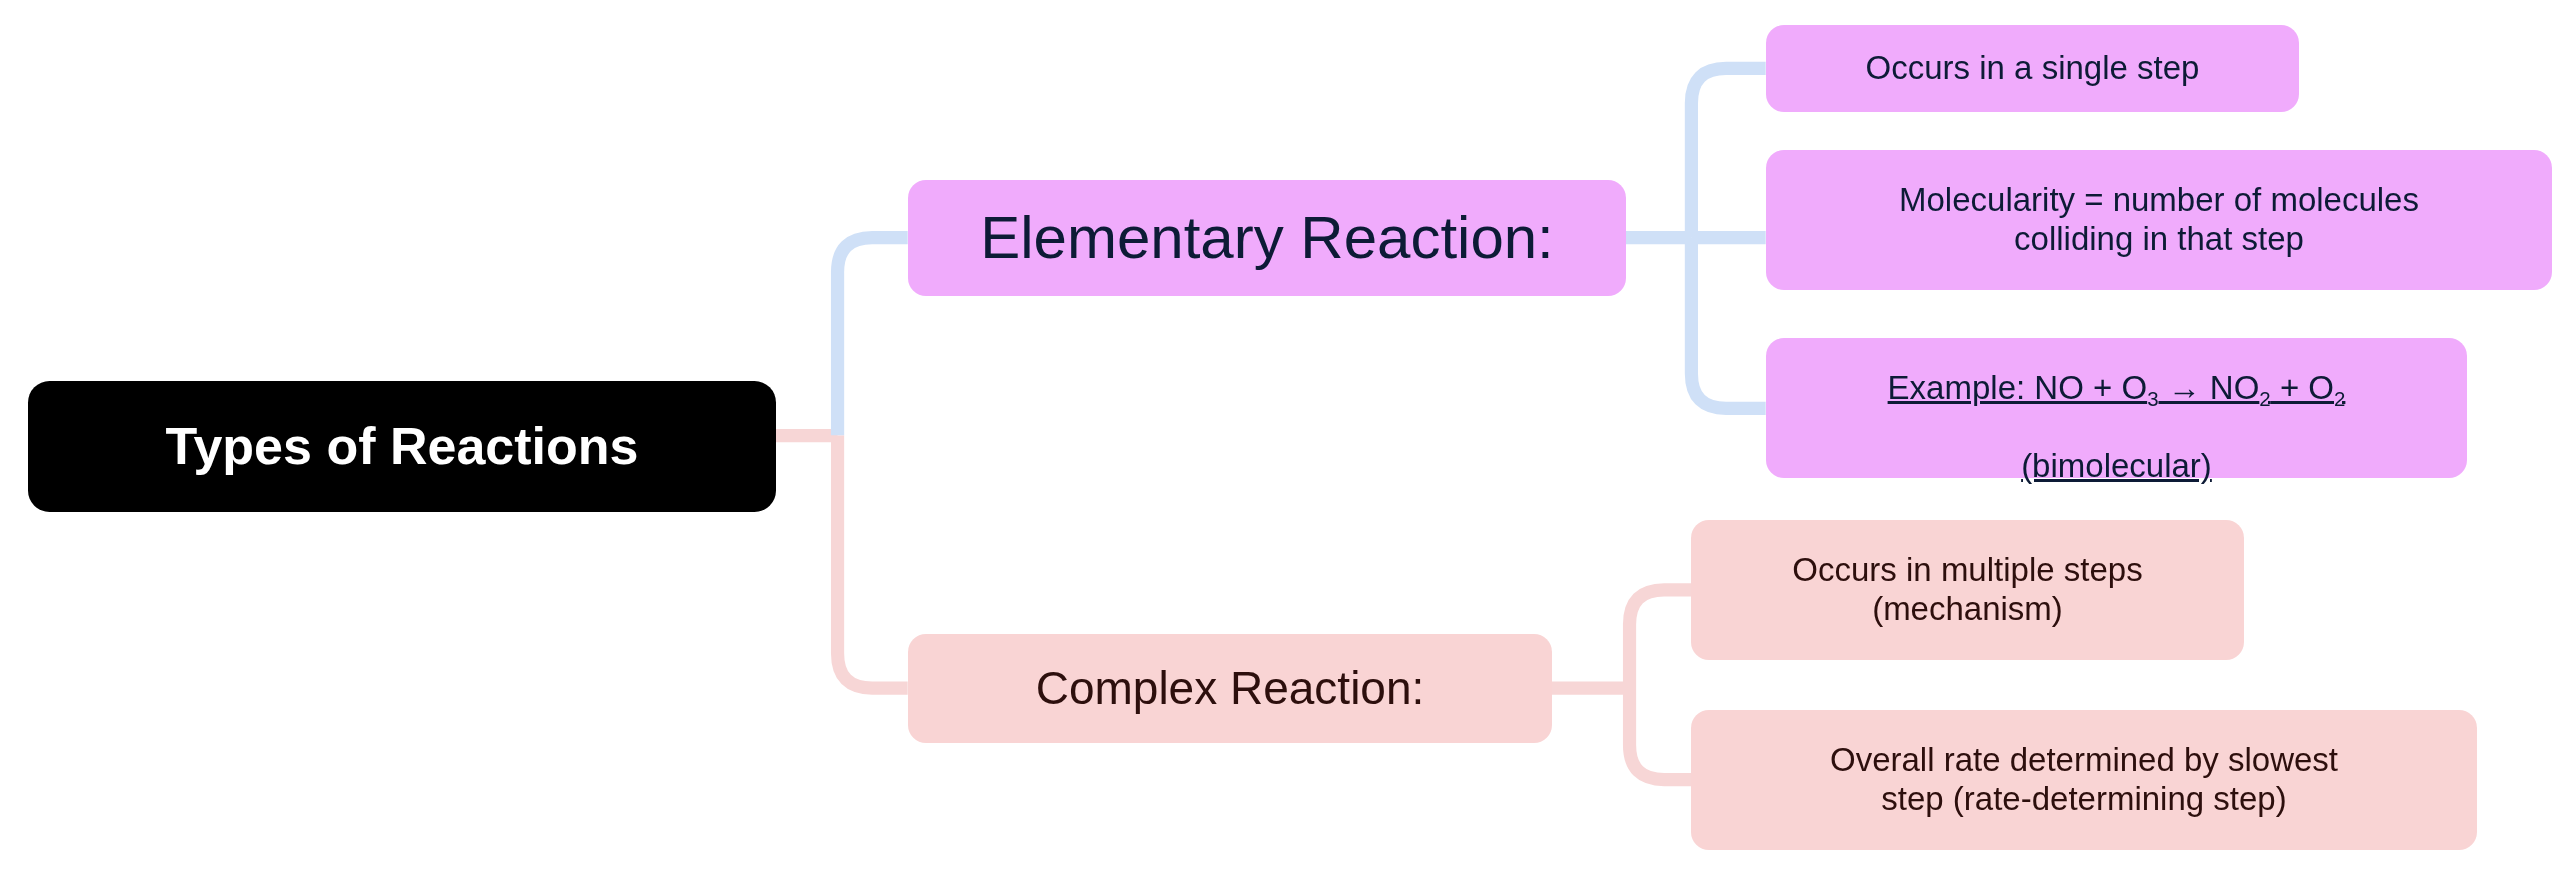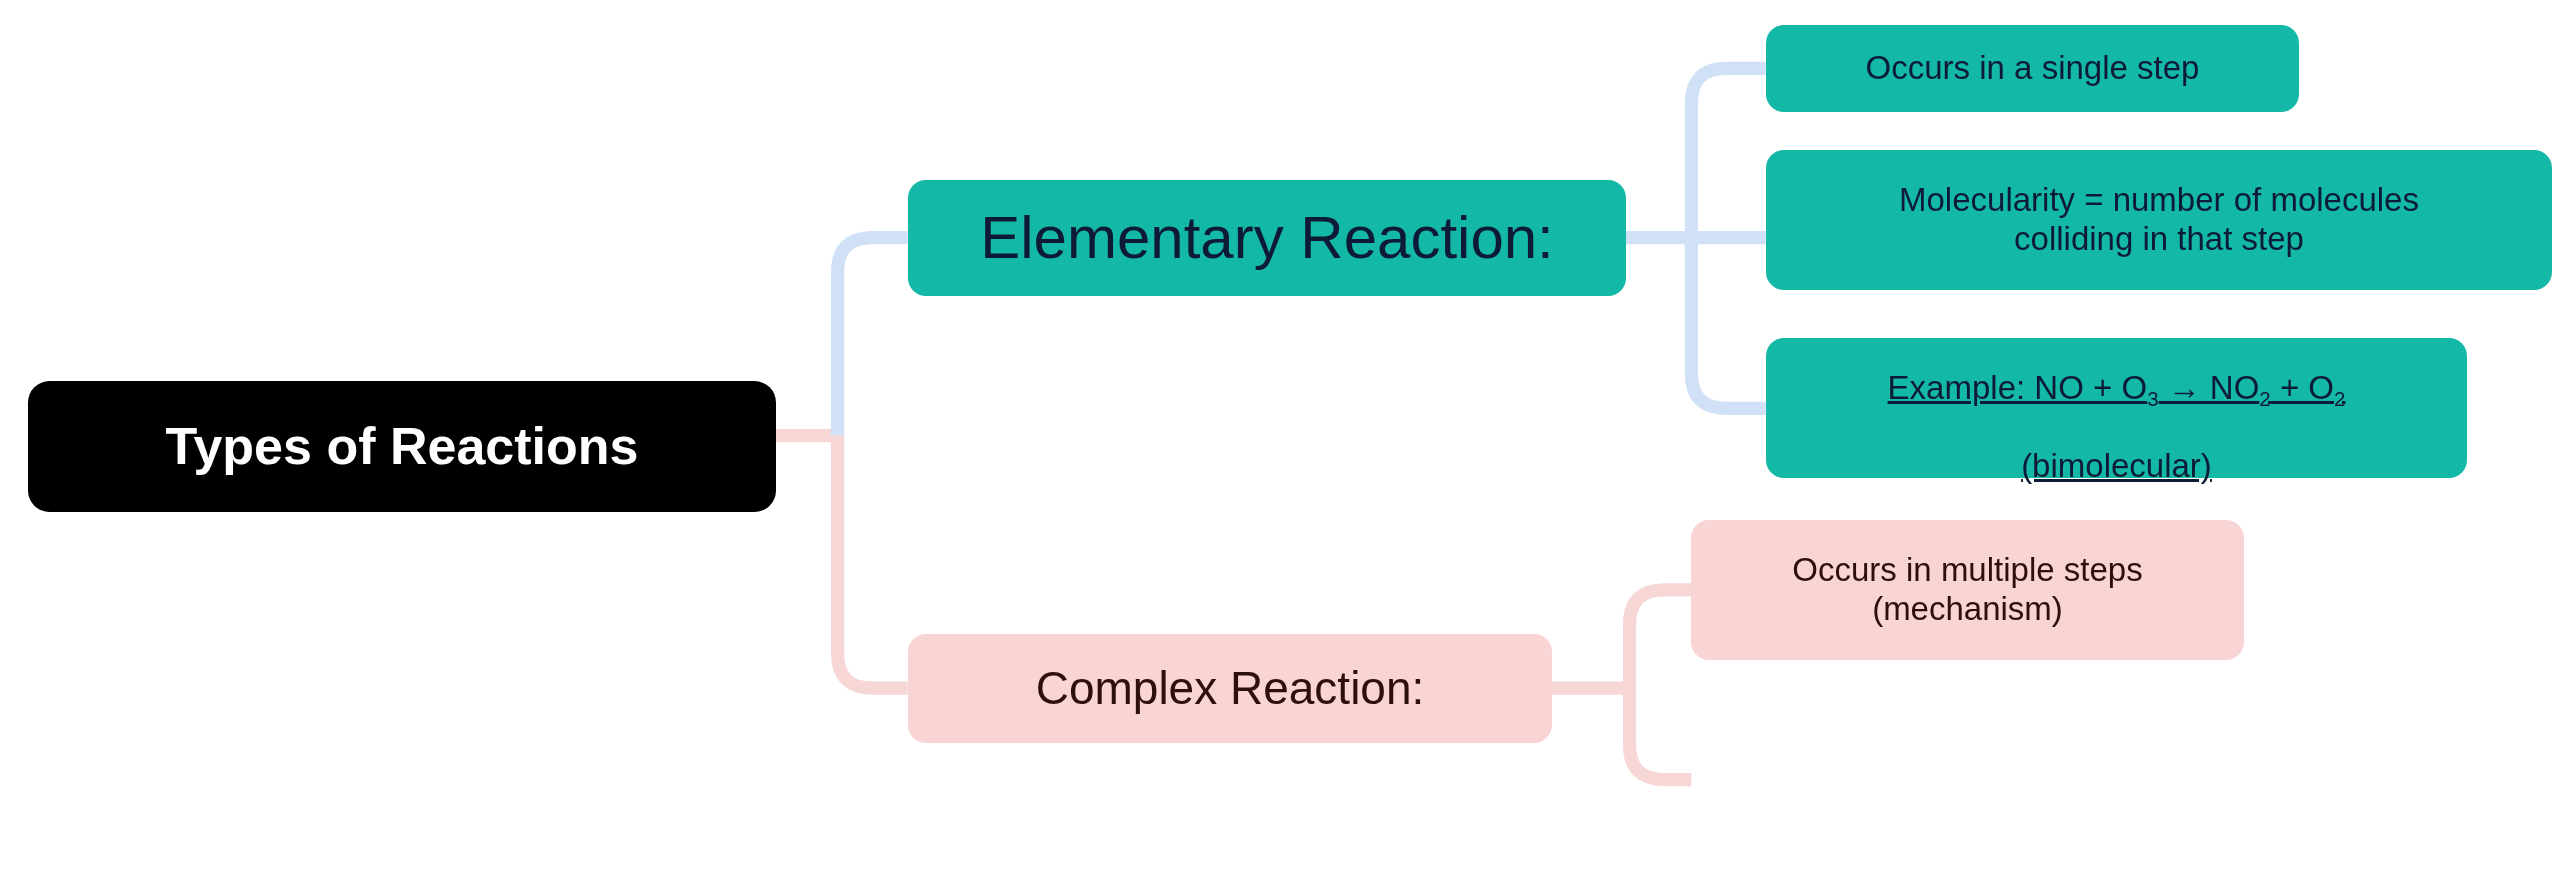--- a/index.html
+++ b/index.html
@@ -37,21 +37,21 @@
     line-height: 1.18;
     white-space: pre-line;
   }
   .node-root {
     background: #000000;
     color: #ffffff;
     font-weight: bold;
     border-radius: 21.5px;
   }
   .node-blue {
-    background: #14b8a6;
+    background: #f0abfc;
     color: #0d1b36;
   }
   .node-pink {
     background: #f9d4d4;
     color: #2d0f0d;
   }
   .lvl1 { font-weight: normal; }
   .leaf  { font-weight: normal; }
   sub {
     font-size: 0.62em;
@@ -113,15 +113,19 @@
 
   <div class="node node-pink lvl1" style="left:908px; top:634px; width:644px; height:109px; font-size:46px;">
     <span>Complex Reaction:</span>
   </div>
 
   <div class="node node-pink leaf" style="left:1691px; top:520px; width:553px; height:140px; font-size:33px; padding:0 4px;">
     <span>Occurs in multiple steps
 (mechanism)</span>
   </div>
 
+  <div class="node node-pink leaf" style="left:1691px; top:710px; width:786px; height:140px; font-size:33px; padding:0 15px;">
+    <span>Overall rate determined by slowest
+step (rate-determining step)</span>
+  </div>
 
 </div>
 
 
 </body></html>

